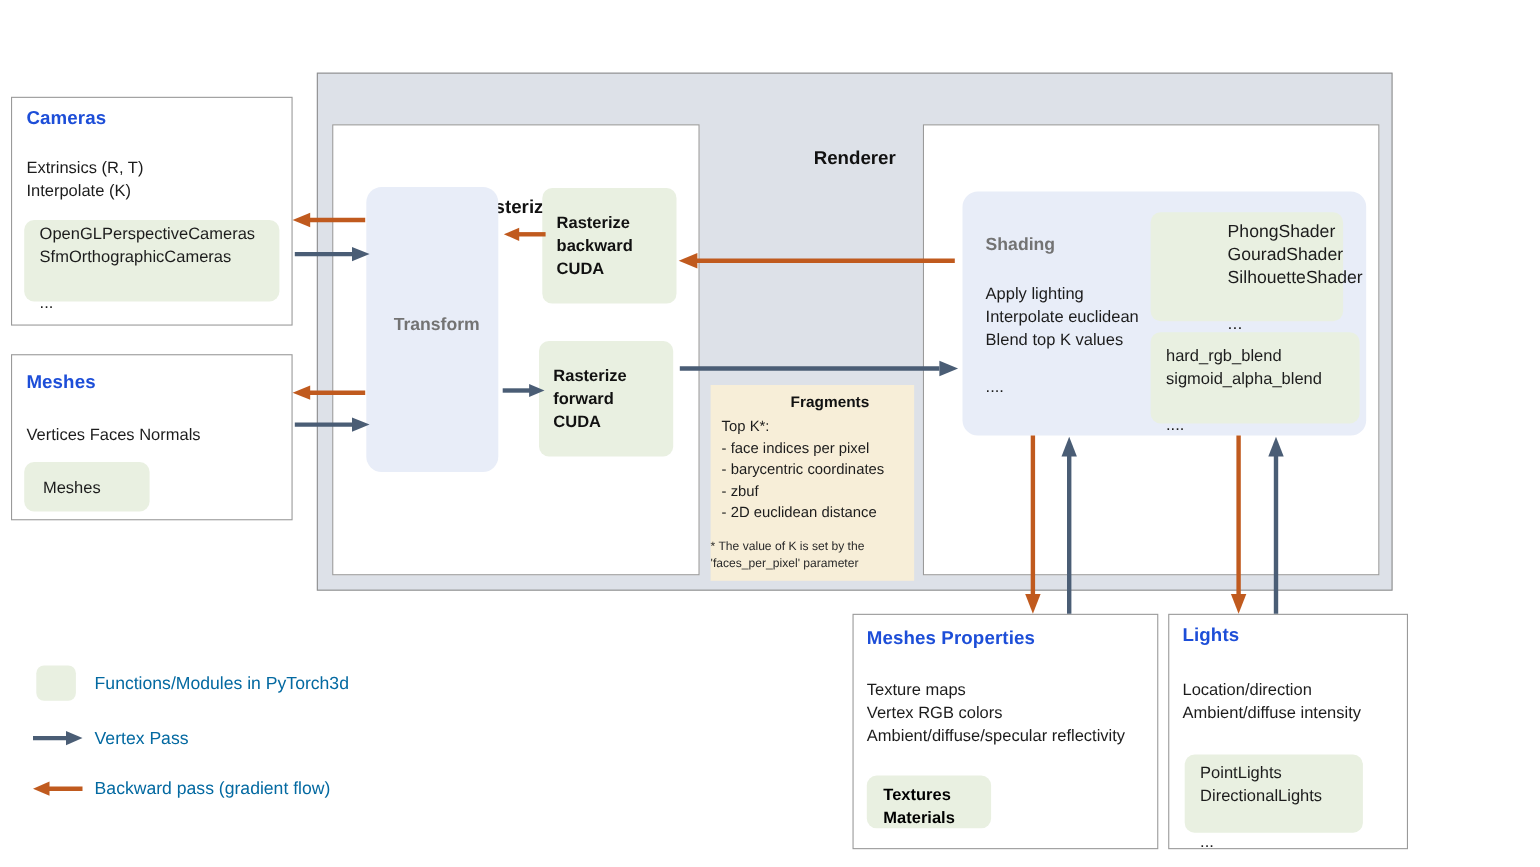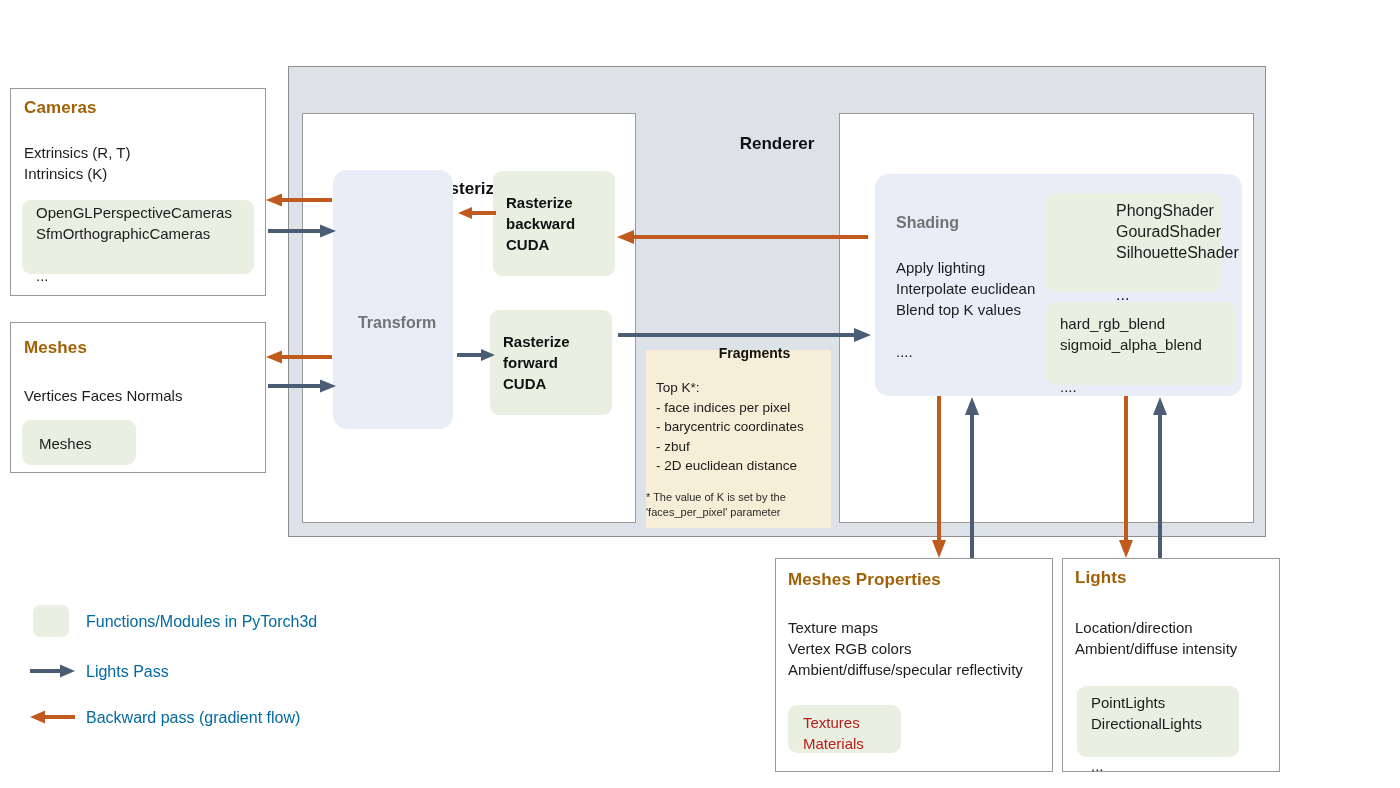--- a/index.html
+++ b/index.html
@@ -9,21 +9,21 @@
     color:#1a1a1a;
     -webkit-font-smoothing:antialiased;
   }
   .abs{position:absolute;box-sizing:border-box;}
 
   
   .card{
     background:#ffffff;border:1px solid #9a9a9a;
   }
   .card-title{
-    font-weight:bold;font-size:17px;letter-spacing:.1px;color:#a16207;
+    font-weight:bold;font-size:17px;letter-spacing:.1px;color:#1d4ed8;
   }
   .card-lines{
     font-size:15px;line-height:21px;color:#1c1c1c;white-space:pre-line;
   }
 
   
   .green{
     background:#e9f0e1;border-radius:9px;
     font-size:15px;line-height:21px;color:#1c1c1c;white-space:pre-line;
   }
@@ -64,34 +64,34 @@
 <body>
 
 <div class="abs renderer" style="left:288px;top:66px;width:978px;height:471px;">
 </div>
 <div class="abs panel-title" style="left:288px;top:86px;width:978px;">Renderer</div>
 
 <div class="abs panel" style="left:302px;top:113px;width:334px;height:410px;"></div>
 <div class="abs panel-title" style="left:302px;top:131px;width:334px;">Rasterizer</div>
 
 <div class="abs blue" style="left:333px;top:170px;width:120px;height:259px;"></div>
-<div class="abs blue-label" style="left:333px;top:287px;width:128px;text-align:center;margin-top:27px;">Transform</div>
+<div class="abs blue-label" style="left:333px;top:287px;width:128px;text-align:center;">Transform</div>
 
 <div class="abs green" style="left:493px;top:171px;width:122px;height:105px;"></div>
 <div class="abs" style="left:506px;top:192px;width:110px;font-size:15px;font-weight:bold;line-height:21px;white-space:pre-line;color:#111;">Rasterize
 backward
 CUDA</div>
 
 <div class="abs green" style="left:490px;top:310px;width:122px;height:105px;"></div>
 <div class="abs" style="left:503px;top:331px;width:110px;font-size:15px;font-weight:bold;line-height:21px;white-space:pre-line;color:#111;">Rasterize
 forward
 CUDA</div>
 
 <div class="abs fragments" style="left:646px;top:350px;width:185px;height:178px;"></div>
-<div class="abs frag-title" style="left:646px;top:345px;width:217px;">Fragments</div>
+<div class="abs frag-title" style="left:646px;top:357px;width:217px;">Fragments</div>
 <div class="abs frag-body" style="left:656px;top:378px;width:180px;">Top K*:
 - face indices per pixel
 - barycentric coordinates
 - zbuf
 - 2D euclidean distance</div>
 <div class="abs frag-note" style="left:646px;top:490px;width:180px;">* The value of K is set by the
 'faces_per_pixel' parameter</div>
 
 <div class="abs panel" style="left:839px;top:113px;width:415px;height:410px;"></div>
 <div class="abs panel-title" style="left:839px;top:131px;width:415px;">Faces</div>
@@ -113,42 +113,42 @@
 
 <div class="abs green" style="left:1046px;top:302px;width:190px;height:83px;"></div>
 <div class="abs" style="left:1060px;top:313px;width:180px;font-size:15px;line-height:21px;white-space:pre-line;color:#1c1c1c;">hard_rgb_blend
 sigmoid_alpha_blend
 
 ....</div>
 
 <div class="abs card" style="left:10px;top:88px;width:256px;height:208px;"></div>
 <div class="abs card-title" style="left:24px;top:98px;">Cameras</div>
 <div class="abs card-lines" style="left:24px;top:142px;width:230px;">Extrinsics (R, T)
-Intrinsics (K)</div>
+Interpolate (K)</div>
 <div class="abs green" style="left:22px;top:200px;width:232px;height:74px;"></div>
 <div class="abs" style="left:36px;top:202px;width:225px;font-size:15px;line-height:21px;white-space:pre-line;color:#1c1c1c;">OpenGLPerspectiveCameras
 SfmOrthographicCameras
 
 ...</div>
 
 <div class="abs card" style="left:10px;top:322px;width:256px;height:151px;"></div>
 <div class="abs card-title" style="left:24px;top:338px;">Meshes</div>
 <div class="abs card-lines" style="left:24px;top:385px;width:230px;">Vertices   Faces   Normals</div>
 <div class="abs green" style="left:22px;top:420px;width:114px;height:45px;"></div>
 <div class="abs" style="left:39px;top:433px;width:110px;font-size:15px;line-height:21px;white-space:pre-line;color:#1c1c1c;">Meshes</div>
 
 <div class="abs card" style="left:775px;top:558px;width:278px;height:214px;"></div>
 <div class="abs card-title" style="left:788px;top:570px;">Meshes Properties</div>
 <div class="abs card-lines" style="left:788px;top:617px;width:262px;">Texture maps
 Vertex RGB colors
 Ambient/diffuse/specular reflectivity
 
 ...</div>
 <div class="abs green" style="left:788px;top:705px;width:113px;height:48px;"></div>
-<div class="abs" style="left:803px;top:712px;width:110px;font-size:15px;line-height:21px;white-space:pre-line;color:#b91c1c;">Textures
+<div class="abs" style="left:803px;top:712px;width:110px;font-size:15px;line-height:21px;white-space:pre-line;color:#000000;font-weight:bold;">Textures
 Materials</div>
 
 <div class="abs card" style="left:1062px;top:558px;width:218px;height:214px;"></div>
 <div class="abs card-title" style="left:1075px;top:568px;">Lights</div>
 <div class="abs card-lines" style="left:1075px;top:617px;width:205px;">Location/direction
 Ambient/diffuse intensity</div>
 <div class="abs green" style="left:1077px;top:686px;width:162px;height:71px;"></div>
 <div class="abs" style="left:1091px;top:692px;width:160px;font-size:15px;line-height:21px;white-space:pre-line;color:#1c1c1c;">PointLights
 DirectionalLights
 
@@ -240,21 +240,21 @@
 
 <div class="abs legend-chip" style="left:33px;top:605px;"></div>
 <div class="abs legend-text" style="left:86px;top:613px;">Functions/Modules in PyTorch3d</div>
 
 <div class="abs arrow" style="left:30px;top:663px;">
   <svg width="46" height="16" viewBox="0 0 46 16">
     <line x1="0" y1="8" x2="32" y2="8" stroke="#4a5d75" stroke-width="4"></line>
     <polygon points="45,8 30,1.5 30,14.5" fill="#4a5d75"></polygon>
   </svg>
 </div>
-<div class="abs legend-text" style="left:86px;top:663px;">Lights Pass</div>
+<div class="abs legend-text" style="left:86px;top:663px;">Vertex Pass</div>
 
 <div class="abs arrow" style="left:30px;top:709px;">
   <svg width="46" height="16" viewBox="0 0 46 16">
     <line x1="45" y1="8" x2="14" y2="8" stroke="#c05a1e" stroke-width="4"></line>
     <polygon points="0,8 15,1.5 15,14.5" fill="#c05a1e"></polygon>
   </svg>
 </div>
 <div class="abs legend-text" style="left:86px;top:709px;">Backward pass (gradient flow)</div>
 
 </body></html>

